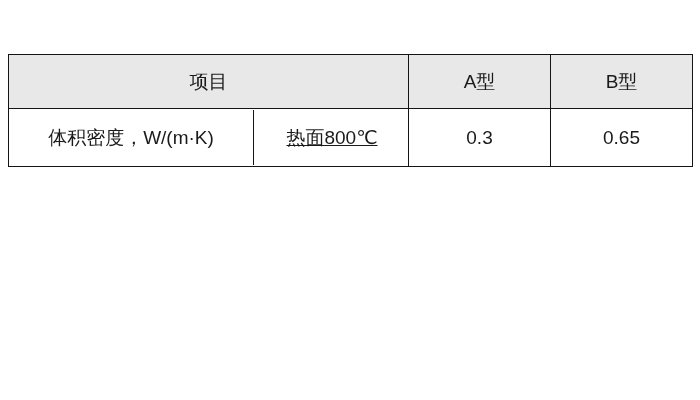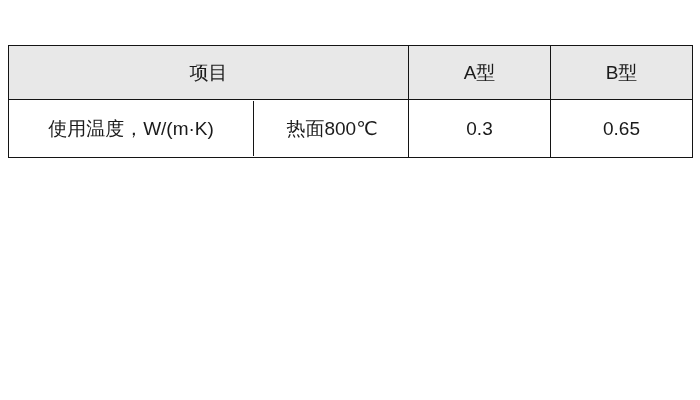--- a/index.html
+++ b/index.html
@@ -13,21 +13,21 @@
   #page {
     position: relative;
     width: 700px;
     height: 400px;
     background: #ffffff;
     overflow: hidden;
   }
   .spec-table {
     position: absolute;
     left: 8px;
-    top: 45px;
+    top: 54px;
     width: 684px;
     border-collapse: collapse;
     table-layout: fixed;
     background: #a3a3a3;
   }
   .spec-table td {
     border: 1px solid #141414;
     text-align: center;
     vertical-align: middle;
     color: #1a1a1a;
@@ -41,21 +41,21 @@
     font-size: 19px;
   }
   .row-body td {
     height: 57px;
     background: #ffffff;
   }
   .col-item { width: 400px; }
   .col-a { width: 142px; }
   .col-b { width: 142px; }
   .sub-left { width: 244px; }
-  .sub-right { width: 156px; }
+  .sub-right { width: 156px; text-decoration: underline; }
   .sub-table {
     width: 100%;
     border-collapse: collapse;
     table-layout: fixed;
   }
   .sub-table td {
     border: none;
     height: 55px;
     font-size: 19px;
   }
@@ -87,21 +87,21 @@
         <td>B型</td>
       </tr>
 
 
 
       <tr class="row-body">
         <td>
           <table class="sub-table">
             <tbody>
               <tr>
-                <td class="sub-left">使用温度，W/(m·K)</td>
+                <td class="sub-left">体积密度，W/(m·K)</td>
                 <td class="sub-right">热面800℃</td>
               </tr>
             </tbody>
           </table>
         </td>
         <td>0.3</td>
         <td>0.65</td>
       </tr>
 
     </tbody>

